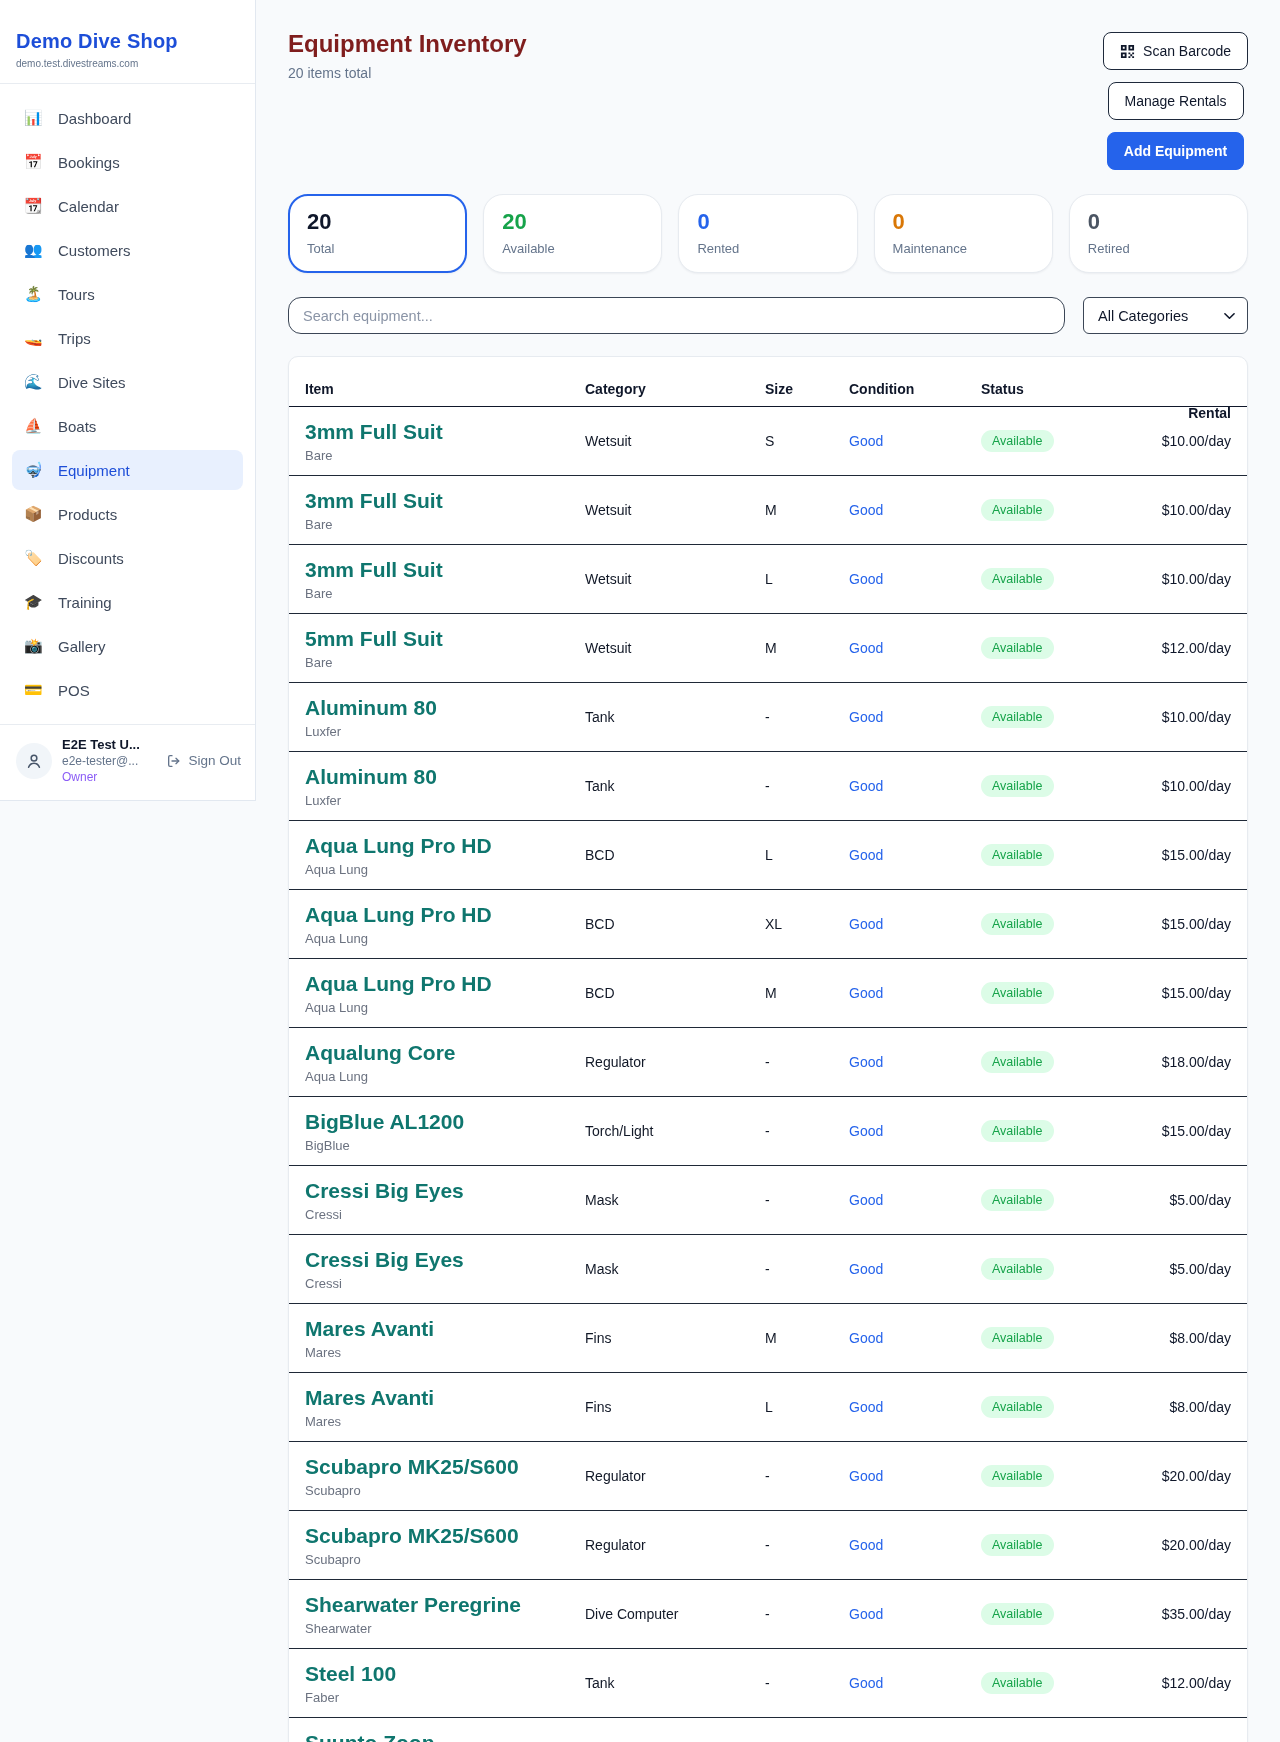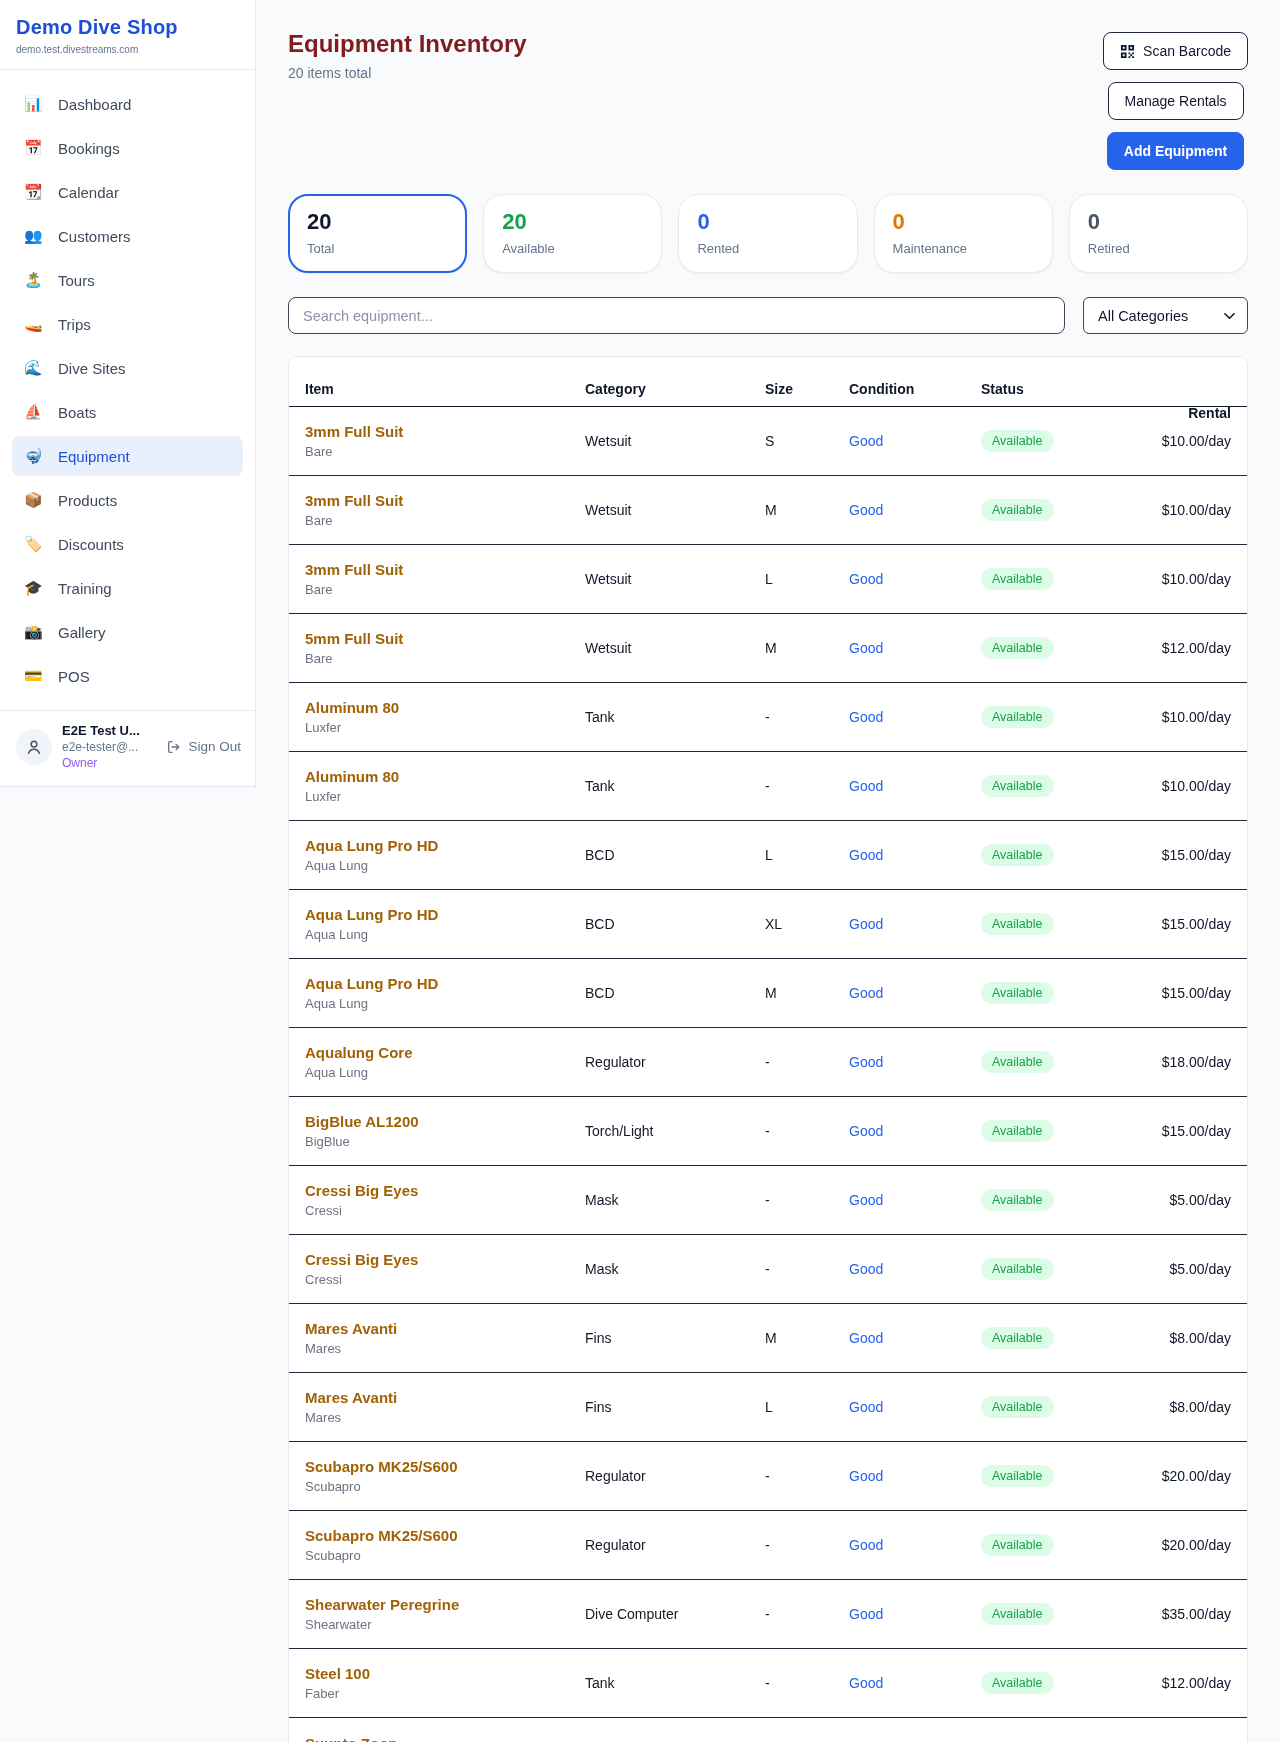--- a/index.html
+++ b/index.html
@@ -5,21 +5,21 @@
   * { margin:0; padding:0; box-sizing:border-box; }
   html,body { width:1280px; height:1742px; }
   body {
     font-family:"Liberation Sans","DejaVu Sans",sans-serif;
     background:#f8fafc; color:#0f172a; position:relative; overflow:hidden;
   }
   
   .sidebar {
     position:absolute; left:0; top:0; width:256px; background:#ffffff;
     border-right:1px solid #e2e8f0; border-bottom:1px solid #e2e8f0;
-    padding-top:16px;
+    padding-top:30px;
   }
   .brand { padding:0 16px 14px 16px; border-bottom:1px solid #e8ecf1; }
   .brand-name { color:#1d4ed8; font-size:20px; font-weight:800; letter-spacing:.2px; }
   .brand-domain { color:#64748b; font-size:10px; margin-top:5px; }
   .nav { padding:14px 12px 10px 12px; }
   .nav-item {
     display:flex; align-items:center; gap:14px; height:40px; margin-bottom:4px;
     padding:0 12px; border-radius:8px; color:#3f4a5c; font-size:15px; cursor:pointer;
   }
   .nav-item .nav-icon { width:20px; font-size:15px; text-align:center; flex:0 0 20px; }
@@ -54,41 +54,41 @@
   .stat-card {
     background:#fff; border:1px solid #e7ebf0; border-radius:20px; padding:14px 18px 16px 18px;
     box-shadow:0 1px 2px rgba(15,23,42,.05); min-height:76px;
   }
   .stat-card.selected { border:2px solid #2563eb; padding:13px 17px 15px 17px; }
   .stat-value { font-size:22px; font-weight:800; }
   .stat-label { font-size:13px; color:#64748b; margin-top:6px; }
   
   .filter-row { display:flex; gap:18px; margin-top:24px; }
   .search-input {
-    flex:1 1 auto; height:37px; border:1px solid #3b4656; border-radius:8px;
+    flex:1 1 auto; height:37px; border:1px solid #3b4656; border-radius:13px;
     padding:0 14px; font-size:14.5px; color:#6d28d9; background:#fff; outline:none;
     font-family:"Liberation Sans","DejaVu Sans",sans-serif;
   }
   .search-input::placeholder { color:#8a94a6; }
   .select {
     width:165px; height:37px; border:1px solid #3b4656; border-radius:6px; background:#fff;
     display:flex; align-items:center; justify-content:space-between; padding:0 12px 0 14px;
     font-size:14.5px; color:#0f172a; cursor:pointer;
   }
   
   .table-card {
     margin-top:22px; background:#fff; border:1px solid #e7ebf0; border-radius:10px;
     box-shadow:0 1px 2px rgba(15,23,42,.05); overflow:hidden; margin-bottom:30px;
   }
   .tgrid { display:grid; grid-template-columns:280px 180px 84px 132px 172px 1fr; padding:0 16px; align-items:center; }
   .thead { height:50px; font-size:14px; font-weight:700; color:#0f172a; border-bottom:1.5px solid #0f172a; }
   .th-rental { text-align:right;margin-top:48px; }
   .trow { height:69px; border-bottom:1px solid #1f2937; }
   .trow:last-child { border-bottom:none; }
-  .item-name { color:#a16207; font-size:15px; font-weight:600; text-decoration:none; display:block; cursor:pointer; }
+  .item-name { color:#0f766e; font-size:21px; font-weight:600; text-decoration:none; display:block; cursor:pointer; }
   .item-brand { color:#6b7280; font-size:13px; margin-top:4px; }
   .cell { font-size:14px; color:#111827; }
   .cell-cond { color:#2563eb; }
   .badge {
     display:inline-block; background:#dcfce7; color:#16a34a; font-size:12.5px;
     padding:4px 11px; border-radius:999px;
   }
   .cell-rental { text-align:right; color:#0f172a; }
 </style>
 </head>

